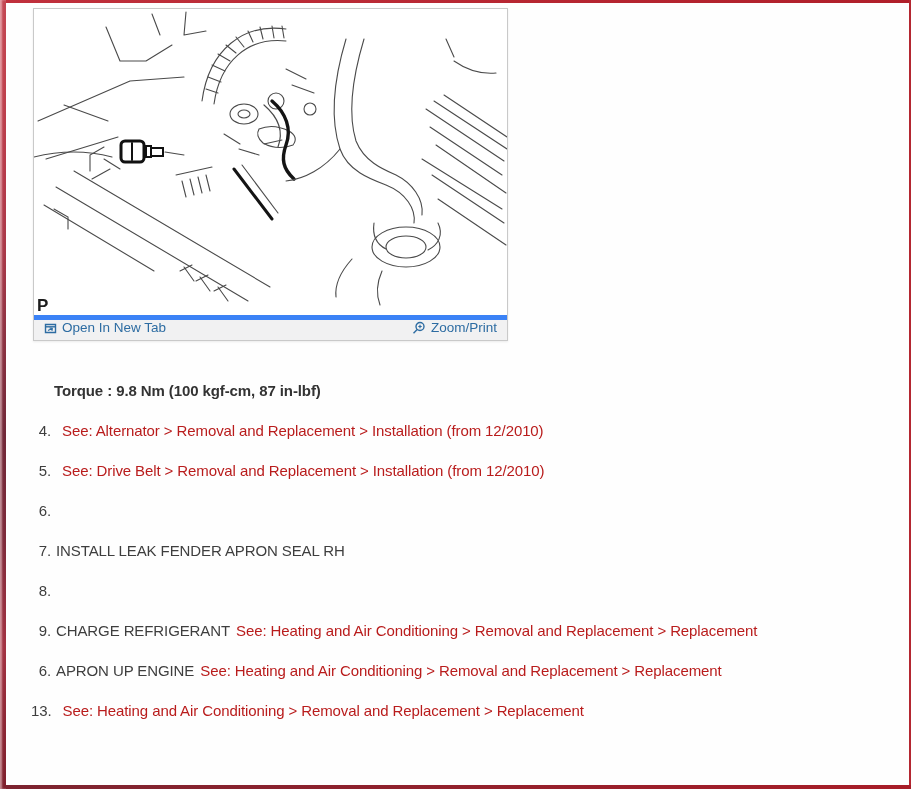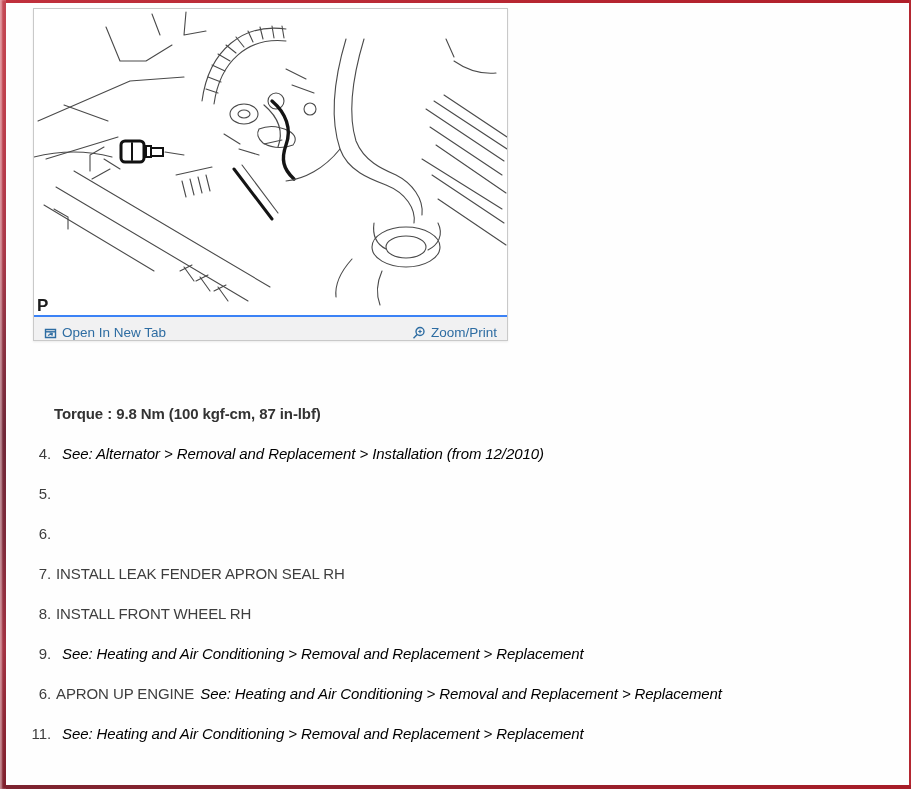--- a/index.html
+++ b/index.html
@@ -26,38 +26,38 @@
   
   .figure-card {
     position:absolute; left:33px; top:8px; width:475px; height:333px;
     background:#ffffff; border:1px solid #c9c9c9;
     box-shadow:0 1px 2px rgba(0,0,0,.08);
   }
   .figure-img { position:relative; width:100%; height:307px; background:#fff; overflow:hidden; }
   .figure-img svg { display:block; }
   .figure-toolbar {
     position:absolute; left:0; bottom:0; width:100%; height:25px;
-    background:#f1f1f2; border-top:2px solid #3b82f6;
-    display:flex; align-items:flex-end; justify-content:space-between;
+    background:#f1f1f2; border-top:5px solid #3b82f6;
+    display:flex; align-items:flex-start; justify-content:space-between;
     padding:0 10px;
   }
   .tb-link {
     display:flex; align-items:center; gap:5px;
     color:#2d6ca2; font-size:13.5px; text-decoration:none; cursor:pointer;
   }
   .tb-link svg { display:block; }
 
   
-  .procedure { position:absolute; left:0; top:393px; width:900px; }
+  .procedure { position:absolute; left:0; top:370px; width:900px; }
   .row { height:40px; display:flex; align-items:center;
          padding-left:31px; font-size:15px; color:#3e3e3e;
          letter-spacing:-0.1px; white-space:nowrap; }
   .row.torque { padding-left:54px; font-weight:bold; color:#333; }
   .num { display:inline-block; min-width:20px; text-align:right; margin-right:5px; }
-  .see { color:#000000; text-decoration:none; margin-left:6px; cursor:pointer;font-style:italic; }
+  .see { color:#b91c1c; text-decoration:none; margin-left:6px; cursor:pointer; }
 </style>
 </head>
 <body>
 
 <div class="frame-top"></div>
 <div class="frame-right"></div>
 <div class="frame-bottom"></div>
 <div class="frame-left"></div>
 
 <div class="figure-card">
@@ -145,38 +145,39 @@
 <div class="procedure">
     <div class="row torque">
       <span>Torque : 9.8 Nm (100 kgf-cm, 87 in-lbf)</span>
     </div>
     <div class="row step">
       <span class="num">4.</span>
       <a class="see">See: Alternator &gt; Removal and Replacement &gt; Installation (from 12/2010)</a>
     </div>
     <div class="row step">
       <span class="num">5.</span>
+      <a class="see">See: Drive Belt &gt; Removal and Replacement &gt; Installation (from 12/2010)</a>
     </div>
     <div class="row step">
       <span class="num">6.</span>
     </div>
     <div class="row step">
       <span class="num">7.</span>
       <span>INSTALL LEAK FENDER APRON SEAL RH</span>
     </div>
     <div class="row step">
       <span class="num">8.</span>
-      <span>INSTALL FRONT WHEEL RH</span>
     </div>
     <div class="row step">
       <span class="num">9.</span>
+      <span>CHARGE REFRIGERANT</span>
       <a class="see">See: Heating and Air Conditioning &gt; Removal and Replacement &gt; Replacement</a>
     </div>
     <div class="row step">
       <span class="num">6.</span>
       <span>APRON UP ENGINE</span>
       <a class="see">See: Heating and Air Conditioning &gt; Removal and Replacement &gt; Replacement</a>
     </div>
     <div class="row step">
-      <span class="num">11.</span>
+      <span class="num">13.</span>
       <a class="see">See: Heating and Air Conditioning &gt; Removal and Replacement &gt; Replacement</a>
     </div>
   </div>
 
 </body></html>

